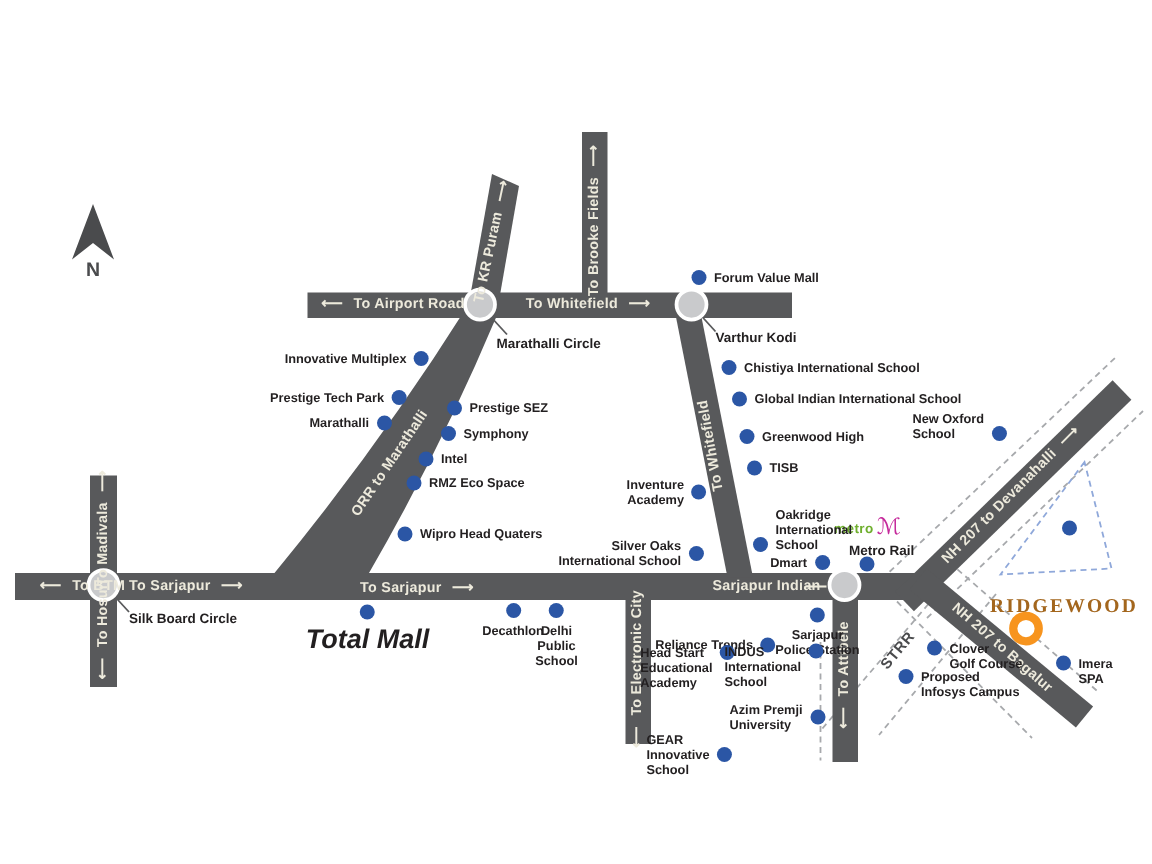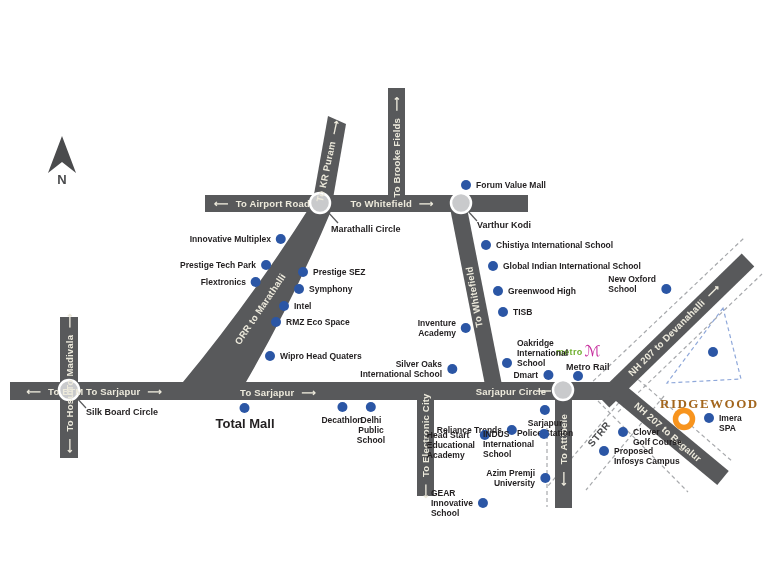--- a/index.html
+++ b/index.html
@@ -17,21 +17,21 @@
       font-size:8.5px;font-weight:bold;color:#221F20;line-height:1.18;}
   .lm .lbl{white-space:pre-line;}
   .lm .dot{width:10px;height:10px;border-radius:50%;background:#2B56A5;flex:0 0 auto;}
   .side-right{transform:translate(-5px,-50%);}
   .side-left{transform:translate(calc(-100% + 5px),-50%);}
   .side-below{flex-direction:column;align-items:center;gap:3px;transform:translate(-50%,-5px);text-align:center;}
   .side-right.valign-top{align-items:flex-start;transform:translate(-5px,-9px);}
   .side-left.valign-top{align-items:flex-start;transform:translate(calc(-100% + 5px),-9px);}
   .side-right.valign-bottom{align-items:flex-end;transform:translate(-5px,calc(-100% + 14px));}
   .side-left.valign-bottom{align-items:flex-end;transform:translate(calc(-100% + 5px),calc(-100% + 14px));}
-  .lm.big .lbl{font-size:13px;}
+  .lm.big .lbl{font-size:18px;font-style:italic;}
   
   .junction-label{position:absolute;font-size:9px;font-weight:bold;color:#221F20;white-space:nowrap;}
   
   .north-n{position:absolute;left:48px;top:172px;width:28px;text-align:center;
            font-size:13px;font-weight:bold;color:#4A4B4D;}
   .ridgewood{position:absolute;left:660px;top:396px;font-family:"Liberation Serif",serif;
              font-weight:bold;font-size:13px;letter-spacing:1.5px;color:#A3661D;white-space:nowrap;}
   .metro-logo{position:absolute;left:556px;top:344px;display:flex;align-items:center;gap:2px;}
   .metro-word{color:#6FAF2E;font-size:9px;font-weight:bold;letter-spacing:.3px;}
   .metro-glyph{color:#C5299B;font-size:15px;font-family:"DejaVu Sans",sans-serif;line-height:1;}
@@ -115,21 +115,21 @@
   </div>
   <div class="road-label" style="left:124px;top:391px;transform:translate(-50%,-50%);">
     <span>To Sarjapur</span>
     <span class="arr">⟶</span>
   </div>
   <div class="road-label" style="left:278px;top:392px;transform:translate(-50%,-50%);">
     <span>To Sarjapur</span>
     <span class="arr">⟶</span>
   </div>
   <div class="road-label" style="left:511px;top:391px;transform:translate(-50%,-50%);">
-    <span>Sarjapur Circle</span>
+    <span>Sarjapur Indian</span>
   </div>
   <div class="road-label" style="left:69px;top:352px;transform:translate(-50%,-50%) rotate(-90deg);">
     <span>To Madivala</span>
     <span class="arr">⟶</span>
   </div>
   <div class="road-label" style="left:69px;top:421px;transform:translate(-50%,-50%) rotate(-90deg);">
     <span class="arr">⟵</span>
     <span>To Hosur</span>
   </div>
   <div class="road-label" style="left:425px;top:446px;transform:translate(-50%,-50%) rotate(-90deg);">
@@ -171,21 +171,21 @@
       </div>
       <div class="lm side-left" style="left: 281px; top: 239px;">
         <span class="lbl">Innovative Multiplex</span>
         <span class="dot" style="background: rgb(43, 86, 165);"></span>
       </div>
       <div class="lm side-left" style="left: 266px; top: 265px;">
         <span class="lbl">Prestige Tech Park</span>
         <span class="dot" style="background: rgb(43, 86, 165);"></span>
       </div>
       <div class="lm side-left" style="left: 256px; top: 282px;">
-        <span class="lbl">Flextronics</span>
+        <span class="lbl">Marathalli</span>
         <span class="dot" style="background: rgb(43, 86, 165);"></span>
       </div>
       <div class="lm side-right" style="left: 303px; top: 272px;">
         <span class="dot" style="background: rgb(43, 86, 165);"></span>
         <span class="lbl">Prestige SEZ</span>
       </div>
       <div class="lm side-right" style="left: 299px; top: 289px;">
         <span class="dot" style="background: rgb(43, 86, 165);"></span>
         <span class="lbl">Symphony</span>
       </div>
@@ -194,21 +194,21 @@
         <span class="lbl">Intel</span>
       </div>
       <div class="lm side-right" style="left: 276px; top: 322px;">
         <span class="dot" style="background: rgb(43, 86, 165);"></span>
         <span class="lbl">RMZ Eco Space</span>
       </div>
       <div class="lm side-right" style="left: 270px; top: 356px;">
         <span class="dot" style="background: rgb(43, 86, 165);"></span>
         <span class="lbl">Wipro Head Quaters</span>
       </div>
-      <div class="lm side-left" style="left: 452px; top: 369px;">
+      <div class="lm side-left" style="left: 464px; top: 369px;">
         <span class="lbl" style="text-align: right;">Silver Oaks
 International School</span>
         <span class="dot" style="background: rgb(43, 86, 165);"></span>
       </div>
       <div class="lm side-right" style="left: 486px; top: 245px;">
         <span class="dot" style="background: rgb(43, 86, 165);"></span>
         <span class="lbl">Chistiya International School</span>
       </div>
       <div class="lm side-right" style="left: 493px; top: 266px;">
         <span class="dot" style="background: rgb(43, 86, 165);"></span>
@@ -266,35 +266,35 @@
 School</span>
         <span class="dot" style="background: rgb(43, 86, 165);"></span>
       </div>
       <div class="lm side-left" style="left: 483px; top: 503px;">
         <span class="lbl" style="text-align: left;">GEAR
 Innovative
 School</span>
         <span class="dot" style="background: rgb(43, 86, 165);"></span>
       </div>
       <div class="lm side-left" style="left: 545px; top: 478px;">
-        <span class="lbl" style="text-align: right;">Azim Premji
+        <span class="lbl" style="text-align: left;">Azim Premji
 University</span>
         <span class="dot" style="background: rgb(43, 86, 165);"></span>
       </div>
       <div class="lm side-right valign-top" style="left: 623px; top: 436px;">
         <span class="dot" style="background: rgb(43, 86, 165);"></span>
         <span class="lbl" style="text-align: left;">Clover
 Golf Course</span>
       </div>
       <div class="lm side-right valign-top" style="left: 604px; top: 455px;">
         <span class="dot" style="background: rgb(43, 86, 165);"></span>
         <span class="lbl" style="text-align: left;">Proposed
 Infosys Campus</span>
       </div>
-      <div class="lm side-right valign-top" style="left: 709px; top: 422px;">
+      <div class="lm side-right valign-top" style="left: 709px; top: 446px;">
         <span class="dot" style="background: rgb(43, 86, 165);"></span>
         <span class="lbl" style="text-align: left;">Imera
 SPA</span>
       </div>
       <div class="lm side-below big" style="left: 245px; top: 408px;">
         <span class="dot" style="background: rgb(43, 86, 165);"></span>
         <span class="lbl">Total Mall</span>
       </div>
       <div class="lm side-below" style="left: 342px; top: 407px;">
         <span class="dot" style="background: rgb(43, 86, 165);"></span>

